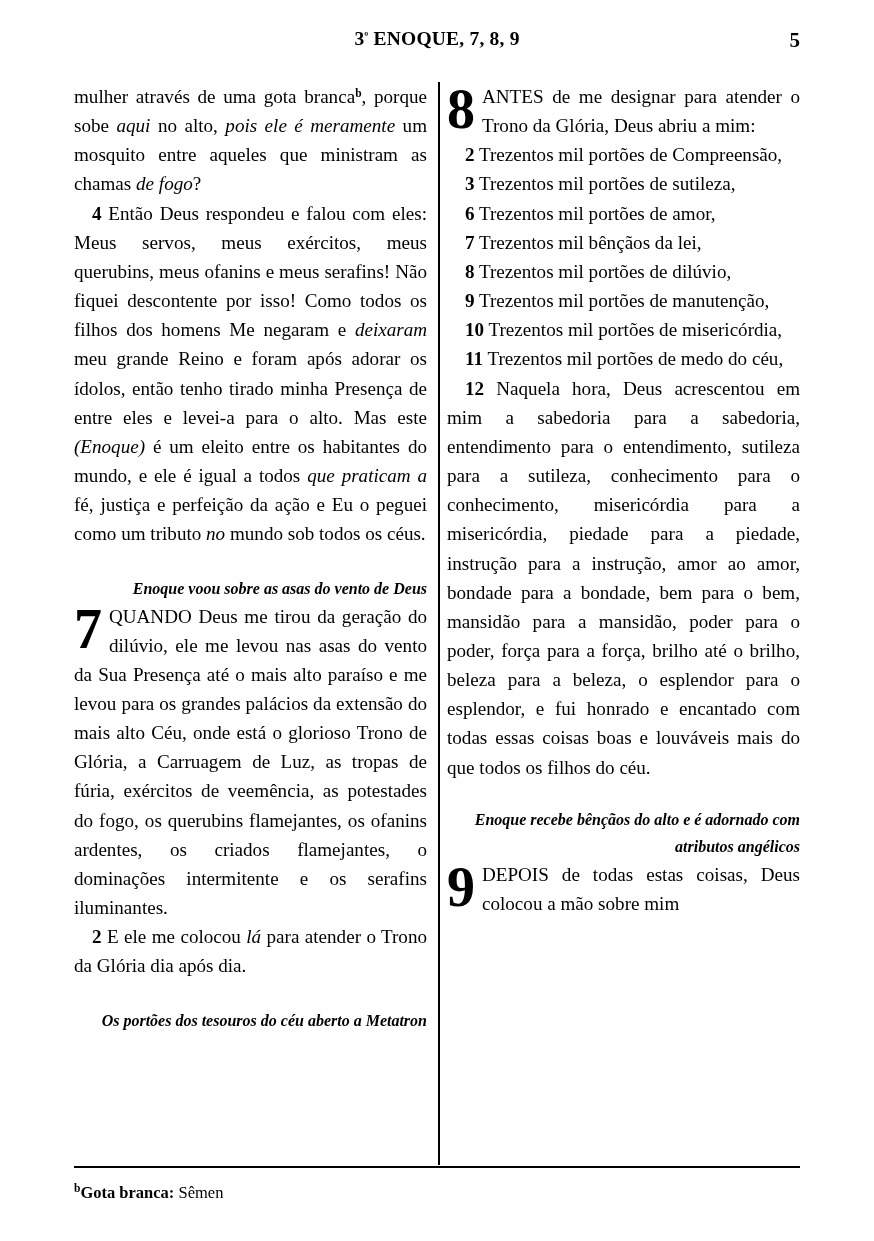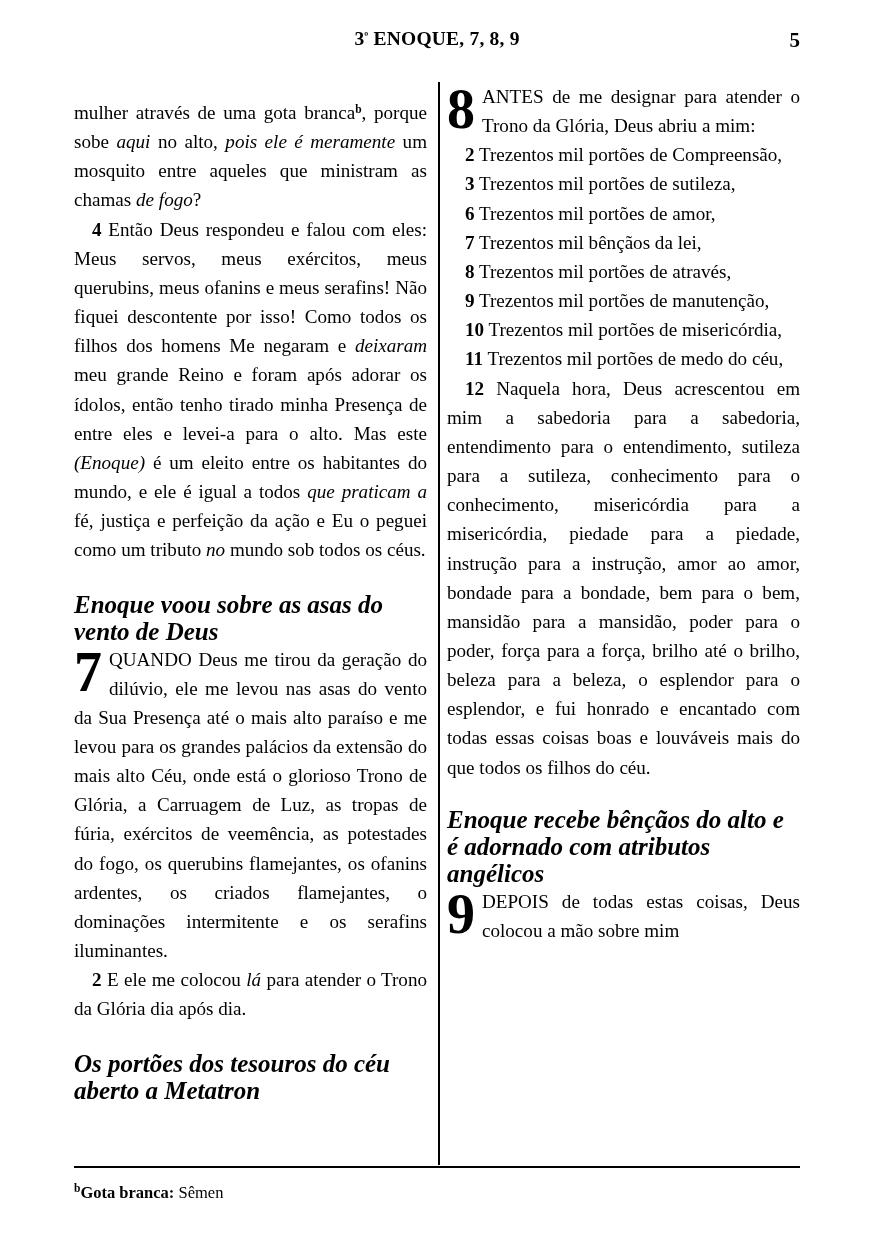--- a/index.html
+++ b/index.html
@@ -74,34 +74,34 @@
     height: 1083px;
     background: #000000;
   }
 
   
   p {
     margin: 0;
     text-align: justify;
   }
   p.indent { text-indent: 18px; }
-  p.flush  { text-indent: 0; margin-top: 16px; }
+  p.flush  { text-indent: 0; }
 
   .vnum {
     font-weight: bold;
   }
 
   i, .ital { font-style: italic; }
 
   
   .sect-head {
     font-weight: bold;
     font-style: italic;
-    text-align: left;
-    font-size: 25px;
+    text-align: right;
+    font-size: 16px;
     line-height: 27px;
     margin-top: 26px;
     margin-bottom: 0;
     text-indent: 0;
   }
   .sect-head.tight { margin-top: 24px; }
 
   
   .chapter {
     position: relative;
@@ -186,21 +186,21 @@
 
   <div class="col col-right">
 
     <p class="chapter"><span class="dropcap">8</span><span class="opening-word">ANTES</span><span> de me designar para atender o Trono da Glória, Deus abriu a mim:</span></p>
 
     <div>
       <p class="indent"><span class="vnum">2</span><span> Trezentos mil portões de Compreensão,</span></p>
       <p class="indent"><span class="vnum">3</span><span> Trezentos mil portões de sutileza,</span></p>
       <p class="indent"><span class="vnum">6</span><span> Trezentos mil portões de amor,</span></p>
       <p class="indent"><span class="vnum">7</span><span> Trezentos mil bênçãos da lei,</span></p>
-      <p class="indent"><span class="vnum">8</span><span> Trezentos mil portões de através,</span></p>
+      <p class="indent"><span class="vnum">8</span><span> Trezentos mil portões de dilúvio,</span></p>
       <p class="indent"><span class="vnum">9</span><span> Trezentos mil portões de manutenção,</span></p>
       <p class="indent"><span class="vnum">10</span><span> Trezentos mil portões de misericórdia,</span></p>
       <p class="indent"><span class="vnum">11</span><span> Trezentos mil portões de medo do céu,</span></p>
       <p class="indent"><span class="vnum">12</span><span> Naquela hora, Deus acrescentou em mim a sabedoria para a sabedoria, entendimento para o entendimento, sutileza para a sutileza, conhecimento para o conhecimento, misericórdia para a misericórdia, piedade para a piedade, instrução para a instrução, amor ao amor, bondade para a bondade, bem para o bem, mansidão para a mansidão, poder para o poder, força para a força, brilho até o brilho, beleza para a beleza, o esplendor para o esplendor, e fui honrado e encantado com todas essas coisas boas e louváveis mais do que todos os filhos do céu.</span></p>
     </div>
 
     <p class="sect-head tight">Enoque recebe bênçãos do alto e é adornado com atributos angélicos</p>
 
     <p class="chapter"><span class="dropcap">9</span><span class="opening-word">DEPOIS</span><span> de todas estas coisas, Deus colocou a mão sobre mim</span></p>
 

